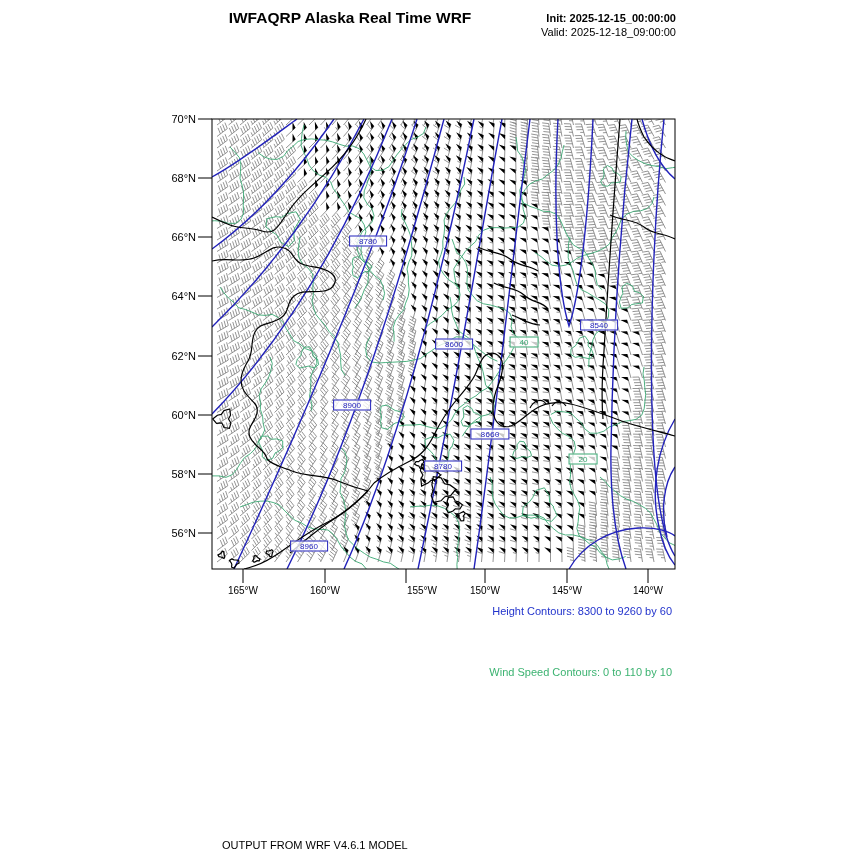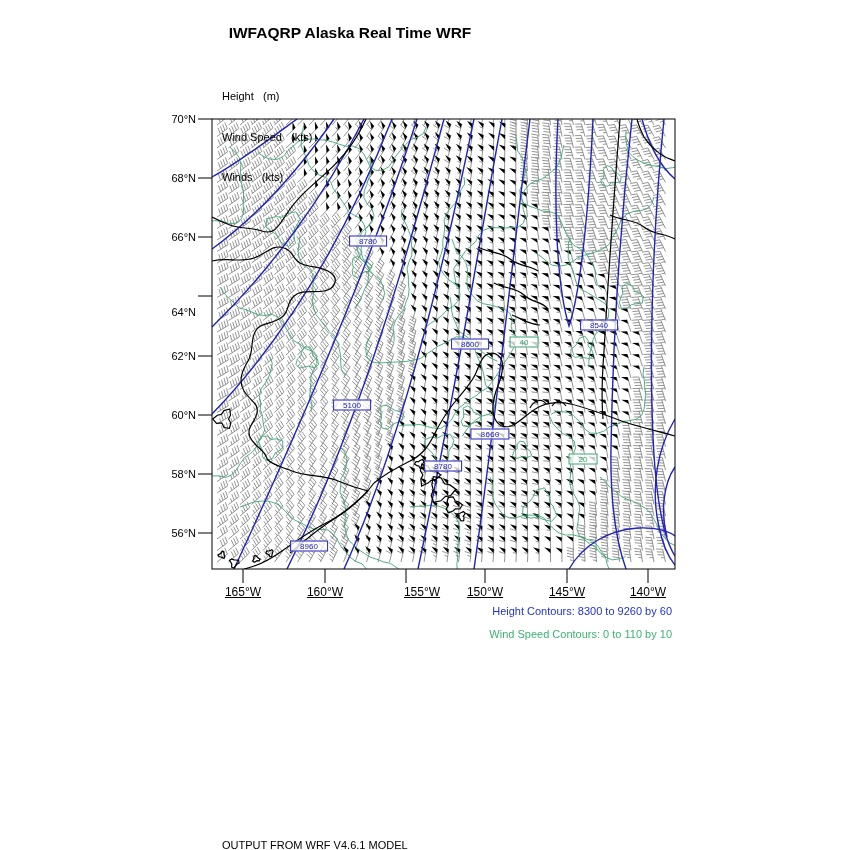--- a/index.html
+++ b/index.html
@@ -1,24 +1,24 @@
 <!DOCTYPE html>
 <html><head>
 <meta charset="utf-8">
 <style>
   * { margin:0; padding:0; box-sizing:border-box; }
   html,body { width:850px; height:850px; background:#ffffff; font-family:"Liberation Sans", sans-serif; }
   .page { position:relative; width:850px; height:850px; background:#fff; overflow:hidden; }
-  .title { position:absolute; top:24px; left:350px; transform:translateX(-50%); font-size:15.5px; font-weight:bold; color:#000; white-space:nowrap; }
+  .title { position:absolute; top:9px; left:350px; transform:translateX(-50%); font-size:15.5px; font-weight:bold; color:#000; white-space:nowrap; }
   .initblock { position:absolute; top:11px; right:174px; text-align:right; font-size:11px; line-height:14px; color:#000; }
   .initline { font-weight:bold; }
   .validline { font-weight:normal; }
   .varlegend { position:absolute; top:63px; left:222px; font-size:11px; line-height:13.5px; color:#000; white-space:pre; }
   .latlabel { position:absolute; width:40px; text-align:right; font-size:11px; color:#000; transform:translateY(-50%); }
-  .lonlabel { position:absolute; top:585px; font-size:12px; color:#000; transform:translateX(-50%); white-space:nowrap;text-decoration:underline; }
+  .lonlabel { position:absolute; top:585px; font-size:10px; color:#000; transform:translateX(-50%); white-space:nowrap; }
   .footnote-blue { position:absolute; top:605px; right:178px; font-size:11px; }
   .footnote-green { position:absolute; top:628px; right:178px; font-size:11px; }
   .footer { position:absolute; top:812px; left:222px; font-size:11px; line-height:13.5px; color:#000; white-space:pre; }
   .clabel { position:absolute; transform:translate(-50%,-50%); font-size:8px; line-height:9px; padding:0 9px;
             background:rgba(255,255,255,0.78); white-space:nowrap; }
   svg { position:absolute; top:0; left:0; }
 </style>
 </head>
 <body>
 
@@ -128,55 +128,54 @@
         <line x1="243" y1="569" x2="243" y2="583"></line>
         <line x1="325" y1="569" x2="325" y2="583"></line>
         <line x1="406" y1="569" x2="406" y2="583"></line>
         <line x1="485" y1="569" x2="485" y2="583"></line>
         <line x1="567" y1="569" x2="567" y2="583"></line>
         <line x1="648" y1="569" x2="648" y2="583"></line>
       </g>
     </svg>
 
   <div class="title">IWFAQRP Alaska Real Time WRF</div>
+  <div class="initblock">
+    <div class="initline">Init: 2025-12-15_00:00:00</div>
+    <div class="validline">Valid: 2025-12-18_09:00:00</div>
+  </div>
 
-  <div class="varlegend">
-    <div>Height   (m)</div>
-    <div>Wind Speed   (kts)</div>
-    <div>Winds   (kts)</div>
-  </div>
 
   <div id="axis-labels">
       <div class="latlabel" style="left: 156px; top: 119px;">70°N</div>
       <div class="latlabel" style="left: 156px; top: 178px;">68°N</div>
       <div class="latlabel" style="left: 156px; top: 237px;">66°N</div>
-      <div class="latlabel" style="left: 156px; top: 296px; margin-top: 16px;">64°N</div>
+      <div class="latlabel" style="left: 156px; top: 296px;">64°N</div>
       <div class="latlabel" style="left: 156px; top: 356px;">62°N</div>
       <div class="latlabel" style="left: 156px; top: 415px; text-align: right;">60°N</div>
       <div class="latlabel" style="left: 156px; top: 474px;">58°N</div>
       <div class="latlabel" style="left: 156px; top: 533px;">56°N</div>
       <div class="lonlabel" style="left: 243px;">165°W</div>
       <div class="lonlabel" style="left: 325px;">160°W</div>
       <div class="lonlabel" style="left: 422px;">155°W</div>
       <div class="lonlabel" style="left: 485px;">150°W</div>
       <div class="lonlabel" style="left: 567px;">145°W</div>
       <div class="lonlabel" style="left: 648px;">140°W</div>
     </div>
   <div id="contour-labels">
       <div class="clabel" style="left: 368px; top: 241px; color: rgb(34, 34, 187); border: 0.8px solid rgb(34, 34, 187);">8780</div>
       <div class="clabel" style="left: 599px; top: 325px; color: rgb(34, 34, 187); border: 0.8px solid rgb(34, 34, 187);">8540</div>
-      <div class="clabel" style="left: 470px; top: 344px; color: rgb(34, 34, 187); border: 0.8px solid rgb(34, 34, 187); text-align: right;">8600</div>
-      <div class="clabel" style="left: 352px; top: 405px; color: rgb(34, 34, 187); border: 0.8px solid rgb(34, 34, 187);">5100</div>
+      <div class="clabel" style="left: 454px; top: 344px; color: rgb(34, 34, 187); border: 0.8px solid rgb(34, 34, 187); text-align: right;">8600</div>
+      <div class="clabel" style="left: 352px; top: 405px; color: rgb(34, 34, 187); border: 0.8px solid rgb(34, 34, 187);">8900</div>
       <div class="clabel" style="left: 490px; top: 434px; color: rgb(34, 34, 187); border: 0.8px solid rgb(34, 34, 187); font-family: Liberation Mono, monospace;">8660</div>
       <div class="clabel" style="left: 443px; top: 466px; color: rgb(34, 34, 187); border: 0.8px solid rgb(34, 34, 187);">8780</div>
       <div class="clabel" style="left: 309px; top: 546px; color: rgb(34, 34, 187); border: 0.8px solid rgb(34, 34, 187);">8960</div>
       <div class="clabel" style="left: 524px; top: 342px; color: rgb(58, 168, 115); border: 0.8px solid rgb(58, 168, 115);">40</div>
       <div class="clabel" style="left: 583px; top: 459px; color: rgb(58, 168, 115); border: 0.8px solid rgb(58, 168, 115);">20</div>
     </div>
 
   <div class="footnote-blue" style="color: rgb(34, 51, 204);">Height Contours: 8300 to 9260 by 60</div>
-  <div class="footnote-green" style="color: rgb(60, 179, 113);">Wind Speed Contours: 0 to 110 by 10</div>
+  <div class="footnote-green" style="color: rgb(60, 179, 113); margin-top: 38px;">Wind Speed Contours: 0 to 110 by 10</div>
 
   <div class="footer">
     <div>OUTPUT FROM WRF V4.6.1 MODEL</div>
     
   </div>
 </div>
 
 </body></html>

